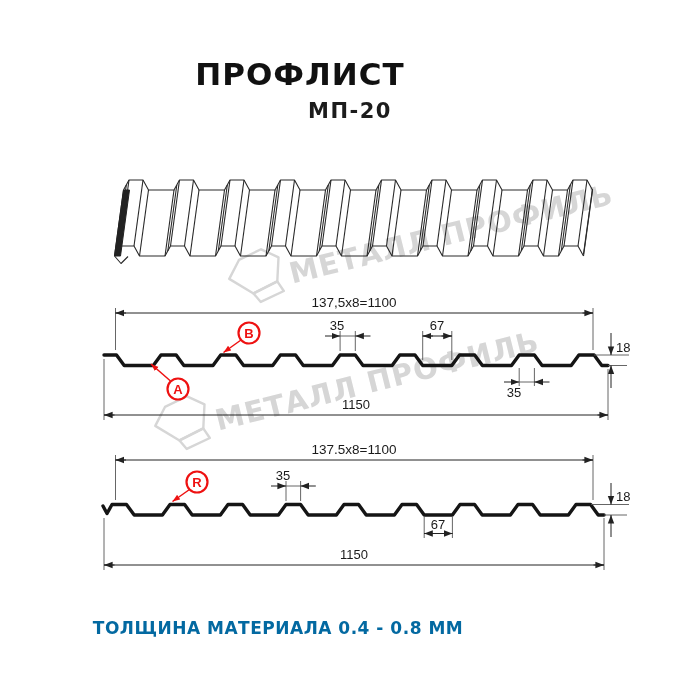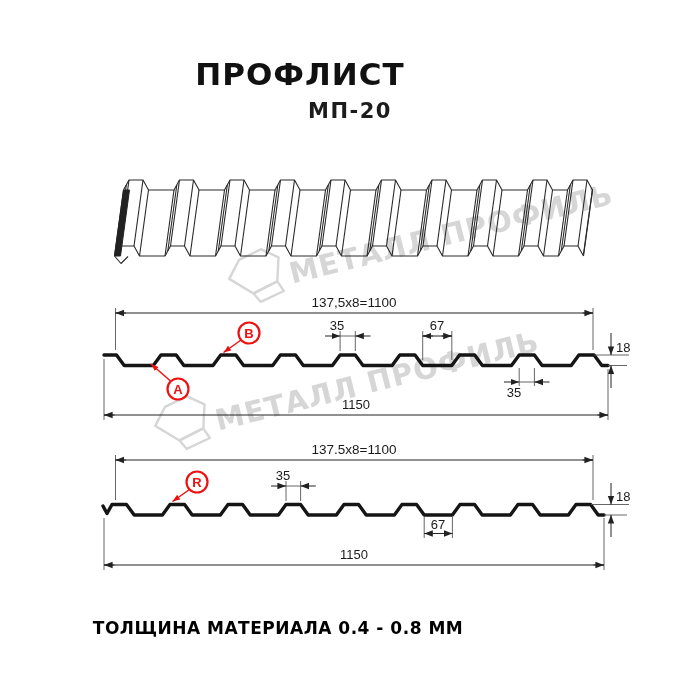--- a/index.html
+++ b/index.html
@@ -10,21 +10,21 @@
   .title{
     position:absolute;left:0;top:56px;width:600px;text-align:center;
     font-size:31px;font-weight:bold;letter-spacing:1px;color:#111;
   }
   .subtitle{
     position:absolute;left:0;top:99px;width:700px;text-align:center;
     font-size:21px;font-weight:600;letter-spacing:1.5px;color:#1c1c1c;
   }
   .footer{
     position:absolute;left:0;top:618px;width:556px;text-align:center;
-    font-size:17px;font-weight:600;letter-spacing:.5px;color:#000000;
+    font-size:17px;font-weight:600;letter-spacing:.5px;color:#0369a1;
   }
   svg{position:absolute;left:0;top:0;}
   .tl{stroke:#2a2a2a;stroke-width:1.1;fill:none;stroke-linejoin:round;}
   .prof{stroke:#151515;stroke-width:3.4;fill:none;stroke-linejoin:round;stroke-linecap:round;}
   .ext{stroke:#555;stroke-width:.9;fill:none;}
   .dim{stroke:#222;stroke-width:1;fill:none;}
   .dimtext{font:13px "Liberation Sans",sans-serif;fill:#1a1a1a;}
   .dimtextL{font:13.5px "Liberation Sans",sans-serif;fill:#1a1a1a;}
   .redln{stroke:#ee1111;stroke-width:1.5;fill:none;}
   .redcirc{stroke:#ee1111;stroke-width:2.2;fill:none;}

